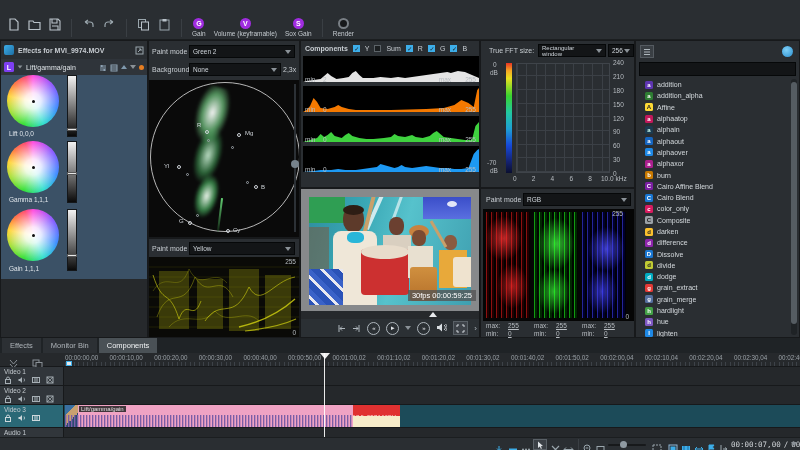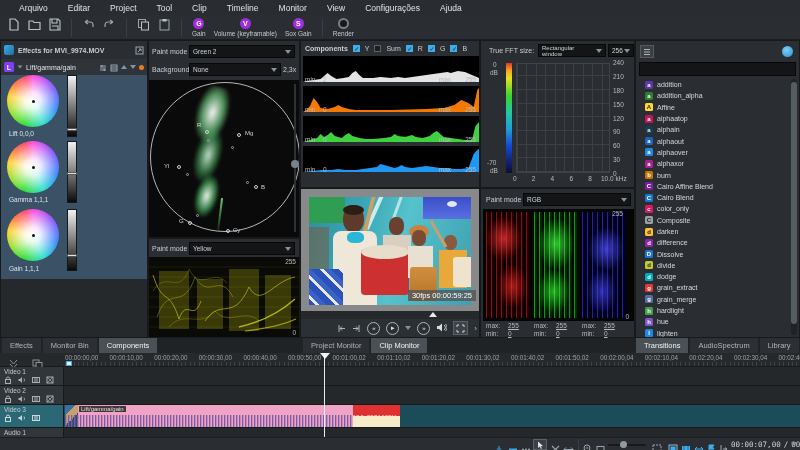--- a/index.html
+++ b/index.html
@@ -51,33 +51,20 @@
   .wheel .dot { position:absolute; left:25px; top:25px; width:3px; height:3px; border-radius:50%; background:#101010; }
   .vslider { position:absolute; width:10px; background:linear-gradient(180deg,#f2f2f2,#0a0a0a); border:1px solid #14171a; }
   .vhandle { position:absolute; left:-1px; width:10px; height:3px; background:#e8e8e8; border:1px solid #555; }
   input { outline:none; }
 </style>
 </head>
 <body>
 
 <div id="app">
 
-  <div id="menubar" class="abs">
-
-  <span class="menu-item txt">Arquivo</span>
-      <span class="menu-item txt">Editar</span>
-      <span class="menu-item txt">Project</span>
-      <span class="menu-item txt">Tool</span>
-      <span class="menu-item txt">Clip</span>
-      <span class="menu-item txt">Timeline</span>
-      <span class="menu-item txt">Monitor</span>
-      <span class="menu-item txt">View</span>
-      <span class="menu-item txt">Configurações</span>
-      <span class="menu-item txt">Ajuda</span>
-    </div>
 
   <div id="toolbar" class="abs">
     <span class="tbtn">
         <svg width="12" height="13">
           <path d="M2,1 h5 l3,3 v8 h-8 z" fill="none" stroke="#b9c2c9" stroke-width="1.2"></path>
         </svg>
       </span>
     <span class="tbtn">
         <svg width="13" height="13">
           <path d="M1,3 h4 l1,1.5 h6 v7 h-11 z" fill="none" stroke="#b9c2c9" stroke-width="1.2"></path>
@@ -580,29 +567,20 @@
       <span class="abs" style="left:0;top:3px;width:6px;height:242px;background:#555c62;border-radius:3px;"></span>
     </div>
   </div>
 
   <div id="tabstrip" class="abs">
     <div class="tabs" style="left:2px;">
       <span class="tab">Effects</span>
       <span class="tab">Monitor Bin</span>
       <span class="tab active">Components</span>
     </div>
-    <div class="tabs" style="left:303px;">
-      <span class="tab">Project Monitor</span>
-      <span class="tab active">Clip Monitor</span>
-    </div>
-    <div class="tabs" style="left:636px;">
-      <span class="tab active">Transitions</span>
-      <span class="tab">AudioSpectrum</span>
-      <span class="tab">Library</span>
-    </div>
   </div>
 
   <div class="abs" style="left:0;top:353px;width:800px;height:84px;background:#232629;">
 
     <div class="abs" style="left:0;top:0;width:800px;height:14px;background:#26292c;border-bottom:1px solid #17191b;">
       <span class="abs" style="left:8px;top:2px;"><svg width="11" height="10">
             <path d="M2,1 L5.5,5 L9,1 M2,5 L5.5,9 L9,5" stroke="#8a9197" fill="none"></path>
           </svg></span>
       <span class="abs" style="left:32px;top:2px;"><svg width="11" height="10">
             <rect x="1" y="1" width="6" height="6" fill="none" stroke="#8a9197"></rect>

